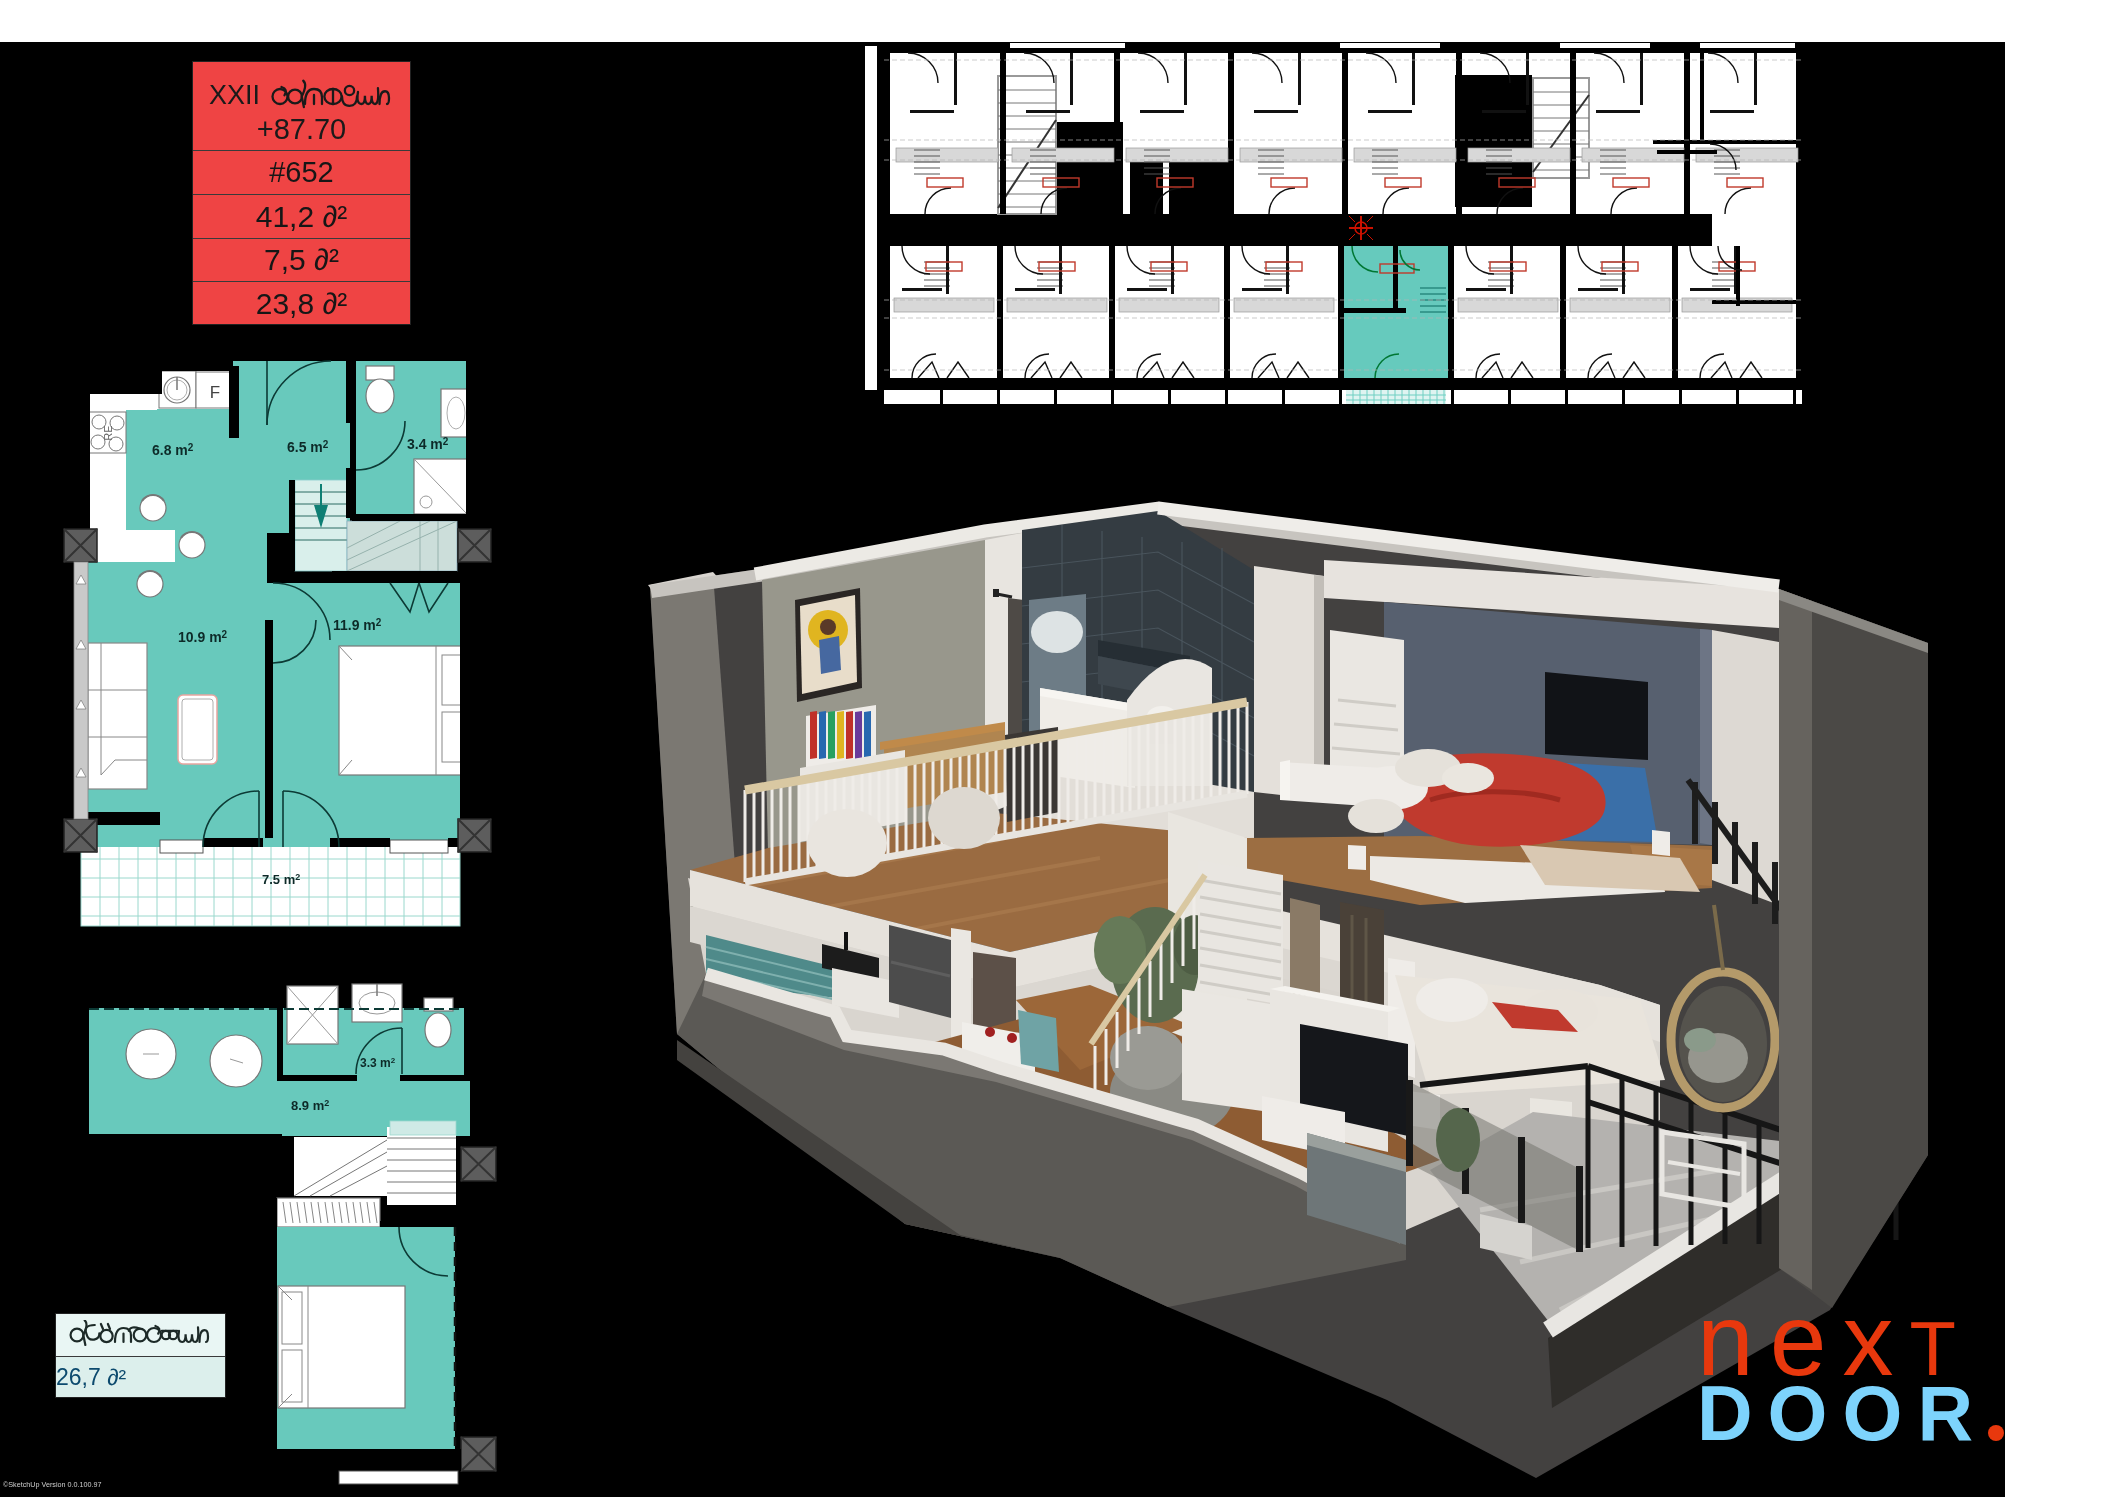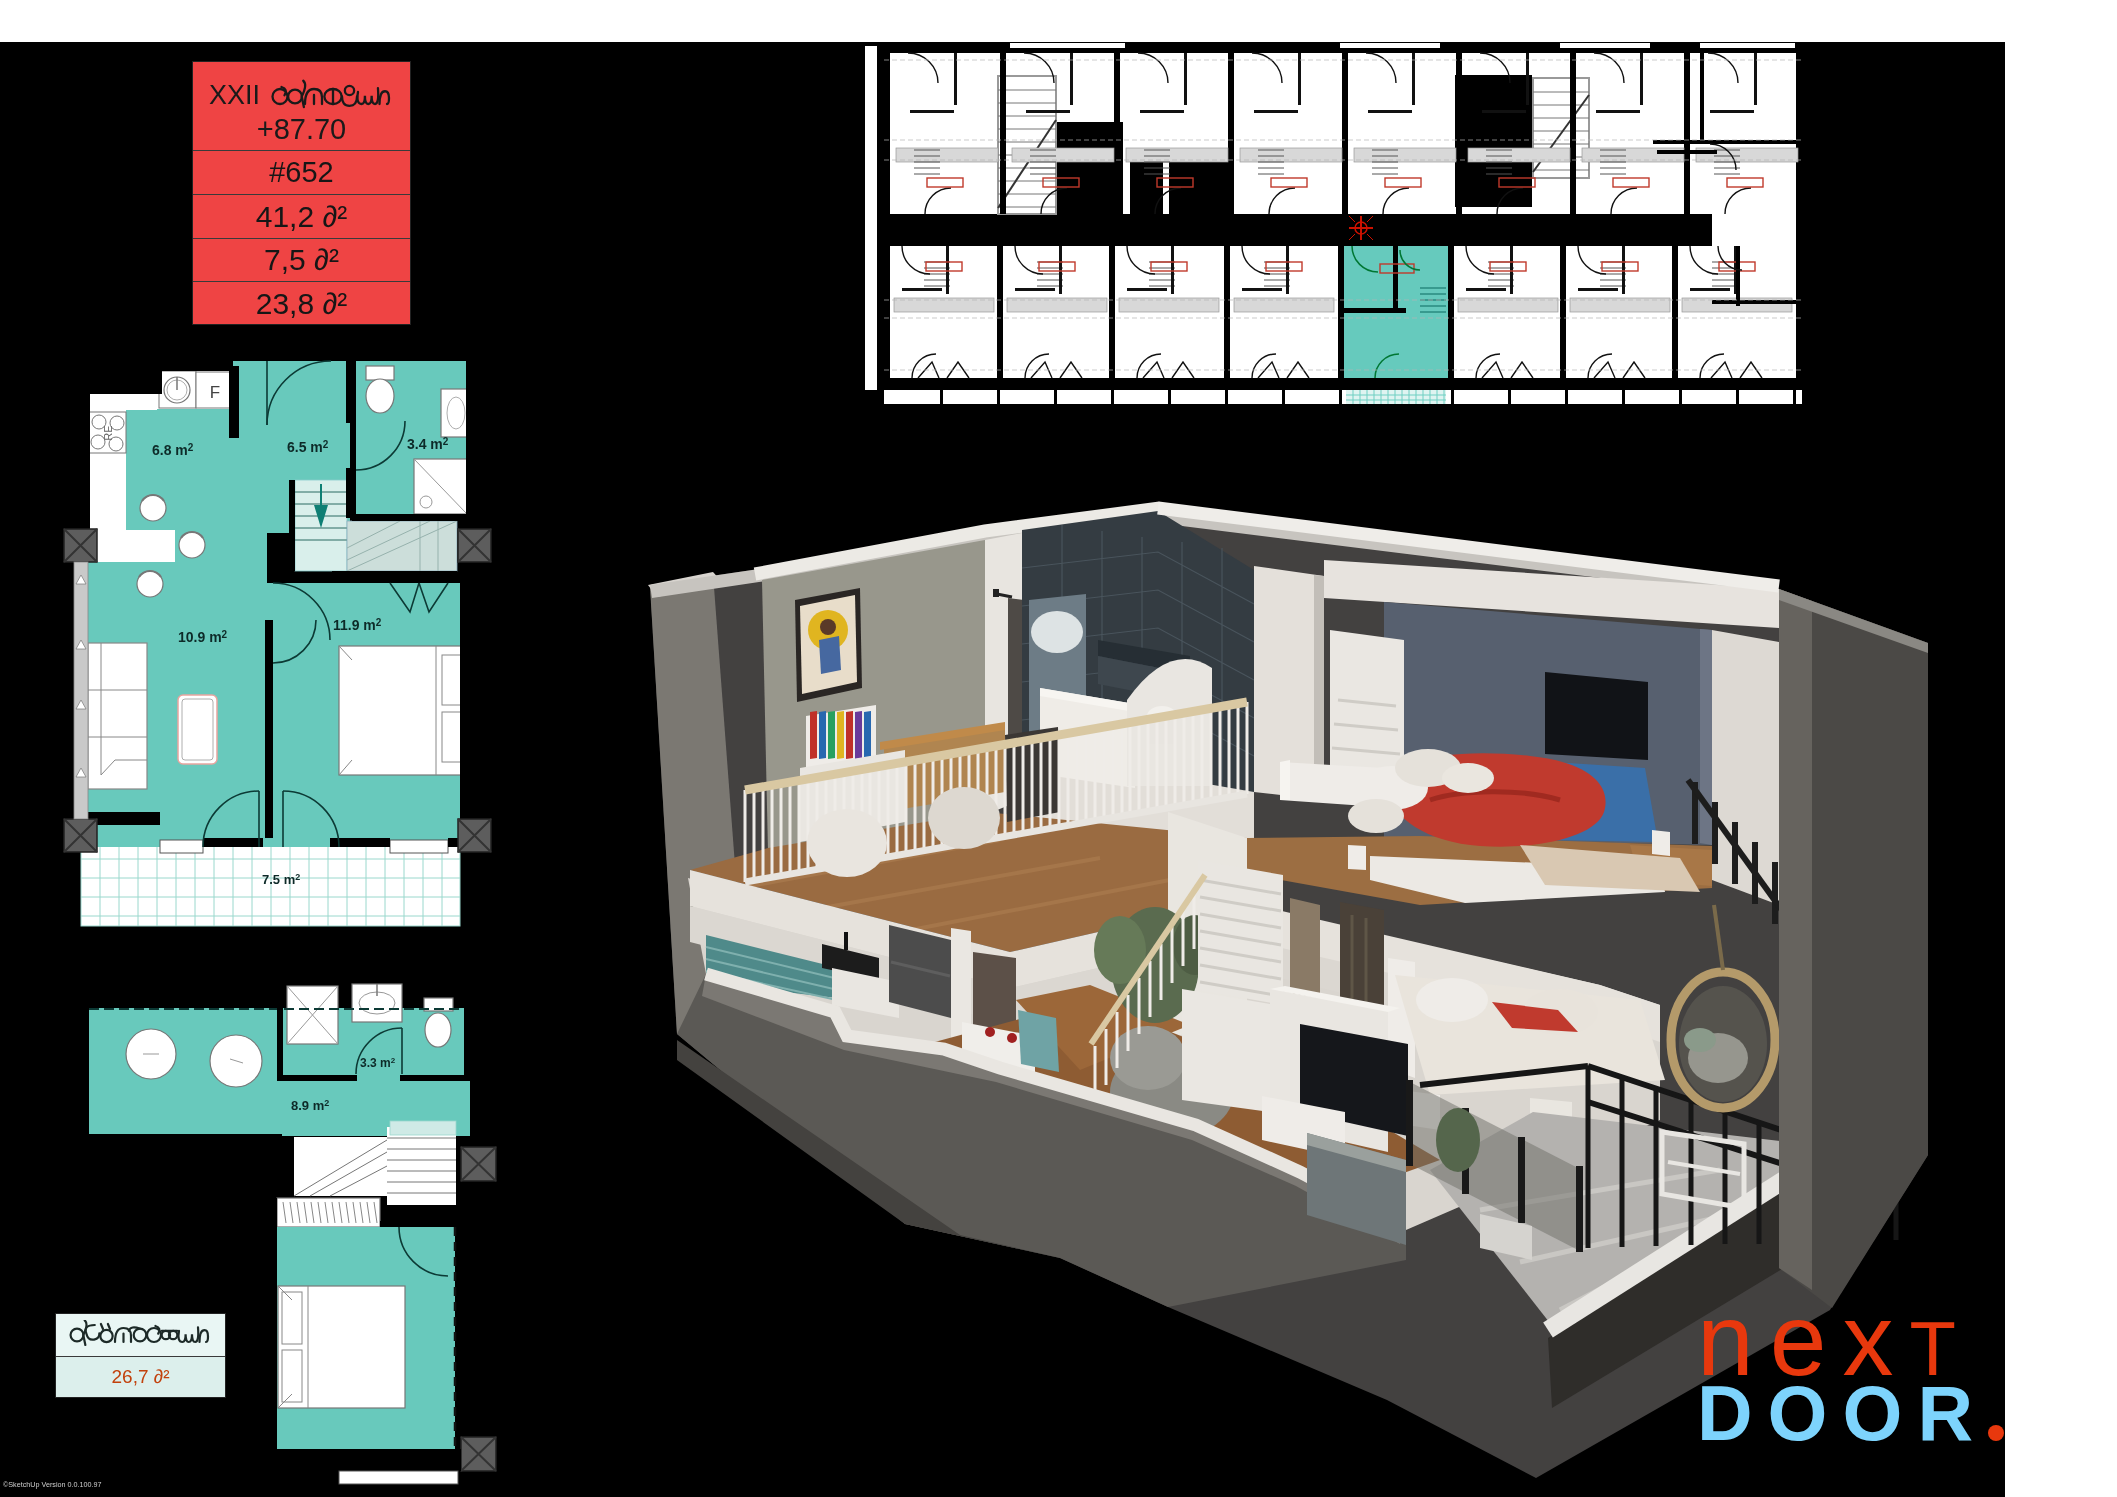--- a/index.html
+++ b/index.html
@@ -781,15 +781,15 @@
           <circle cx="83.0" cy="-7.0" r="7.0"></circle>
           <path d="M 84.4,-16.0 q 6.3,2.1 2.8000000000000003,7.700000000000001"></path>
           <circle cx="94.86" cy="-7.0" r="4.2"></circle>
           <circle cx="102.14" cy="-7.0" r="4.2"></circle>
           <path d="M 90.8,-11.2 L 106.2,-11.2"></path>
           <path d="M 108.0,-11.200000000000001 q -2,11.200000000000001 3.4000000000000004,11.200000000000001 q 3.2,0 3.2,-7.700000000000001 q 0,7.700000000000001 3.2,7.700000000000001 q 3.2,0 3.2,-7.700000000000001 q 0,7.700000000000001 3.2,7.700000000000001 q 4.0,0 2.8000000000000003,-14.700000000000001"></path>
           <path d="M 128.5,0 q 0,-11.9 5.0,-11.9 q 3.5,0 3.5,6.3 q 0,5.6000000000000005 -2,5.6000000000000005"></path>
         </g>
       </svg>
     </div>
-    <div style="height:40px;text-align:center;font-size:19px;line-height:40px;color:#c2410c;">26,7 ∂²</div>
+    <div style="height:40px;font-size:23px;line-height:40px;color:#0c4a6e;">26,7 ∂²</div>
   </div>
 <div class="abs" id="credits">©SketchUp Version 0.0.100.97</div>
 
 </body></html>

